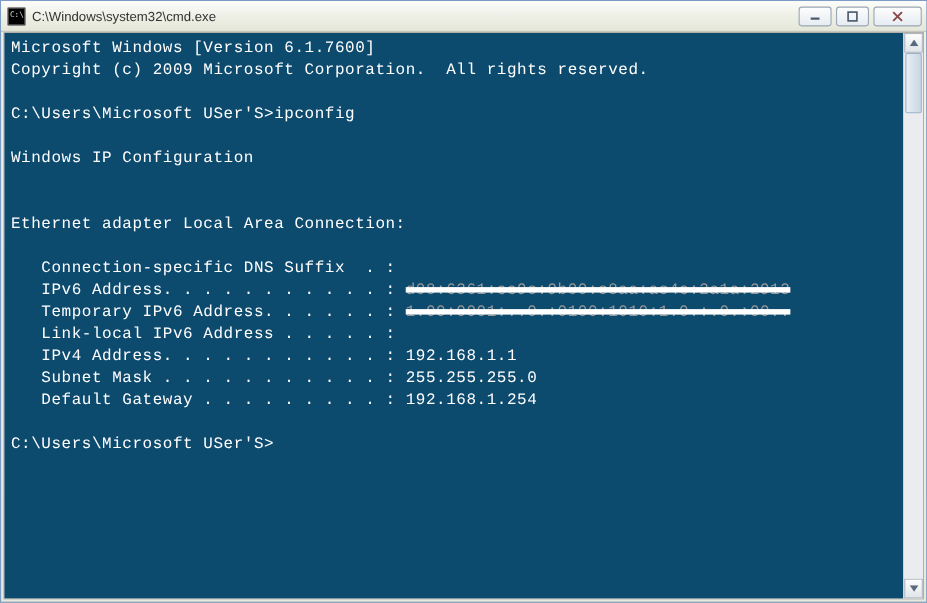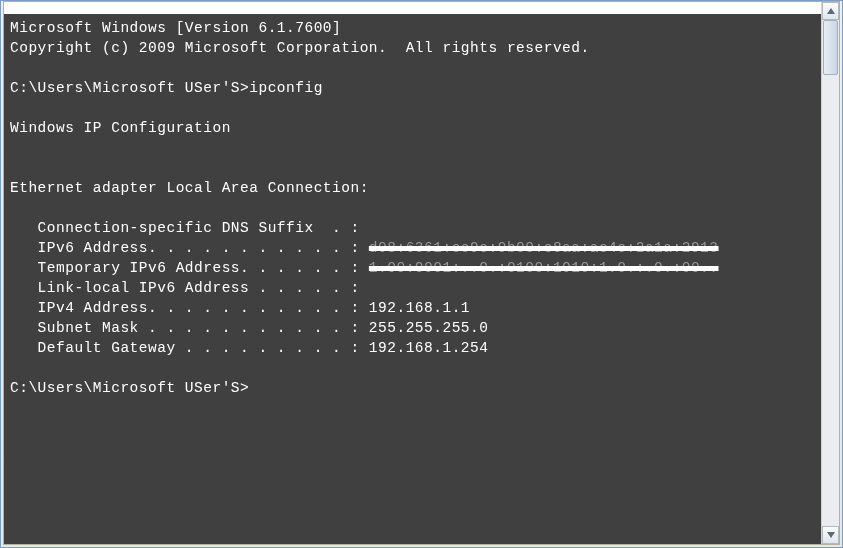--- a/index.html
+++ b/index.html
@@ -73,30 +73,29 @@
     .console-wrap {
       flex: 1;
       background: #fff;
       margin: 0 2px 2px 2px;
       border: 1px solid #b0b0a8;
       position: relative;
       display: flex;
     }
     .console {
       flex: 1;
-      background: #404040;
+      background: #0c4a6e;
       color: #fff;
       font-family: "Lucida Console", "Courier New", monospace;
       font-size: 14.5px;
       line-height: 20px;
       padding: 4px 6px;
       white-space: pre;
       overflow: hidden;
       letter-spacing: 0.5px;
-      margin-top: 12px;
     }
     .scrollbar {
       width: 18px;
       background: #f0f0f0;
       border-left: 1px solid #d0d0d0;
       display: flex;
       flex-direction: column;
     }
     .sb-btn {
       height: 18px;
@@ -127,20 +126,41 @@
       text-decoration: line-through;
       text-decoration-thickness: 5px;
       text-decoration-color: #fff;
       color: #999;
     }
   </style>
 </head>
 <body>
 
 <div class="window">
+  <div class="titlebar">
+    <span class="app-icon"></span>
+    <span class="title-text">C:\Windows\system32\cmd.exe</span>
+    <div class="win-controls">
+      <div class="win-btn">
+        <svg width="10" height="10" viewBox="0 0 10 10">
+            <line x1="1" y1="7" x2="9" y2="7" stroke="#4a5b6e" stroke-width="2"></line>
+          </svg>
+      </div>
+      <div class="win-btn">
+        <svg width="10" height="10" viewBox="0 0 10 10">
+            <rect x="1" y="1" width="8" height="8" fill="none" stroke="#4a5b6e" stroke-width="1.5"></rect>
+          </svg>
+      </div>
+      <div class="win-btn close">
+        <svg width="12" height="10" viewBox="0 0 12 10">
+            <path d="M2 1 L10 9 M10 1 L2 9" stroke="#8a4a4a" stroke-width="1.8" fill="none"></path>
+          </svg>
+      </div>
+    </div>
+  </div>
 
   <div class="console-wrap">
     <div class="console"><span>Microsoft Windows [Version 6.1.7600]</span>
 <span>Copyright (c) 2009 Microsoft Corporation.  All rights reserved.</span>
 
 <span><span>C:\Users\Microsoft USer'S&gt;</span><span>ipconfig</span></span>
 
 <span>Windows IP Configuration</span>
 
 

